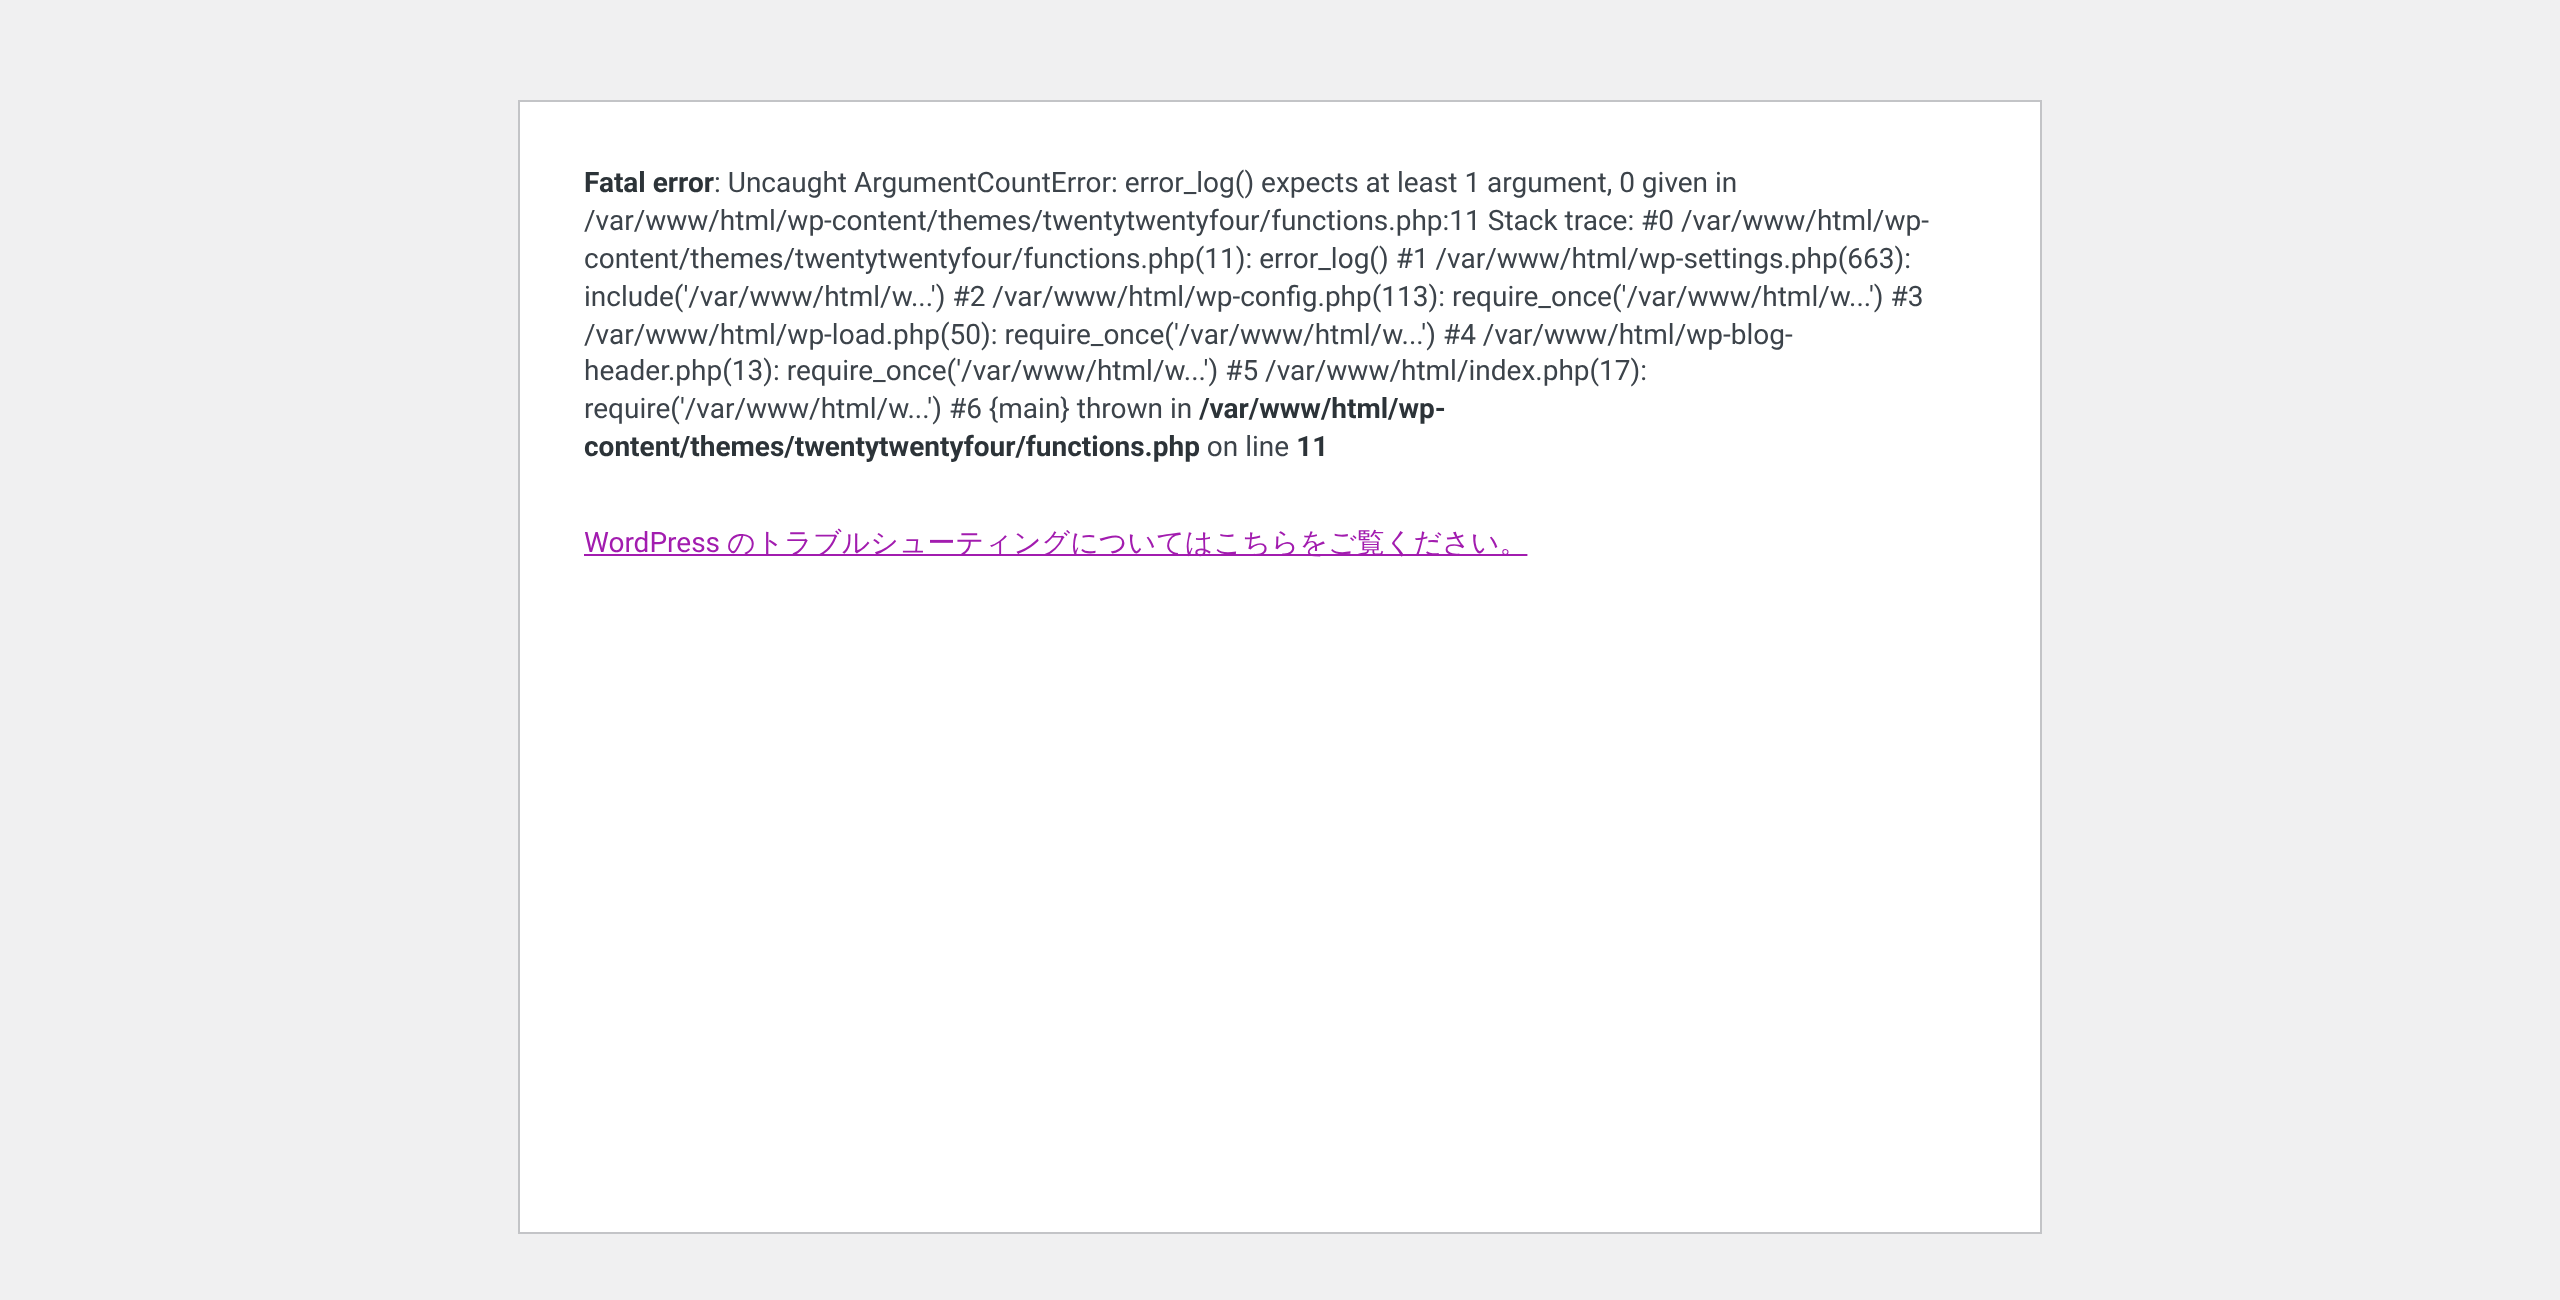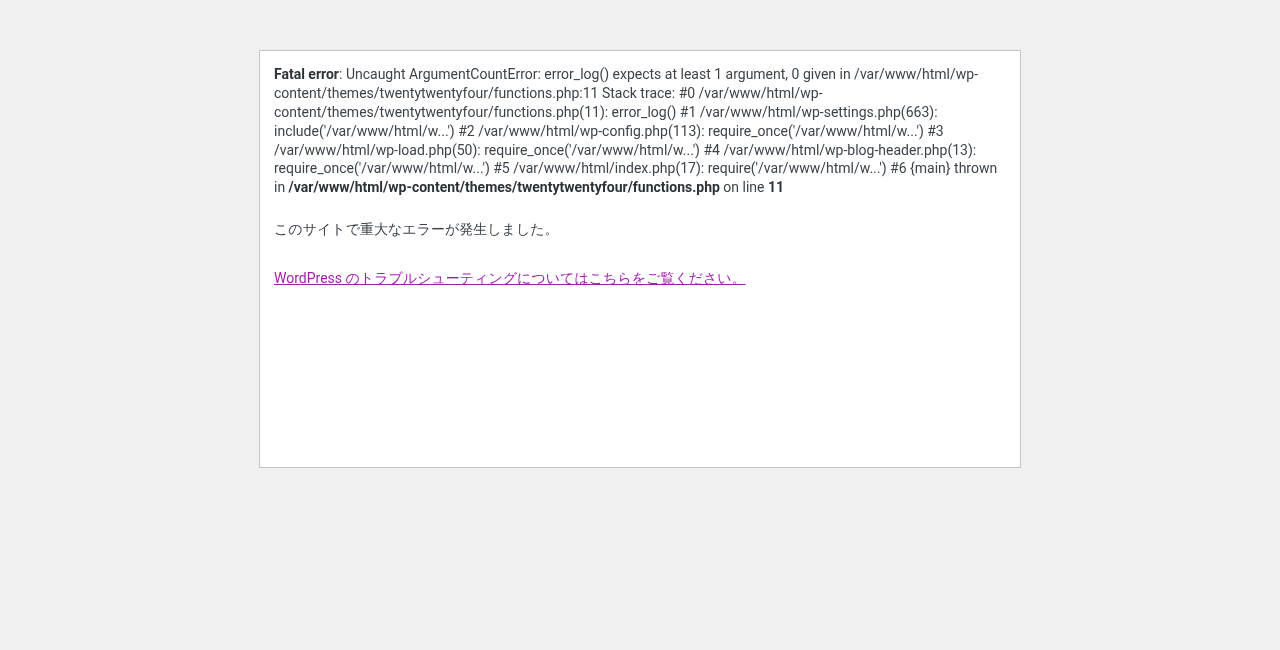--- a/index.html
+++ b/index.html
@@ -12,22 +12,22 @@
       font-family: -apple-system, BlinkMacSystemFont, "Segoe UI", Roboto, Oxygen-Sans, Ubuntu, Cantarell, "Helvetica Neue", sans-serif;
       width: 1280px;
       height: 650px;
       overflow: hidden;
     }
     .error-box {
       background: #fff;
       border: 1px solid #c3c4c7;
       margin: 50px auto 0;
       width: 762px;
-      height: 418px;
-      padding: 14px;
+      height: 567px;
+      padding: 32px;
       color: #3c434a;
     }
     .fatal-error {
       font-size: 14px;
       line-height: 1.35;
       word-wrap: break-word;
     }
     .fatal-error strong {
       font-weight: 700;
       color: #2c3338;
@@ -46,15 +46,14 @@
       line-height: 1.5;
     }
   </style>
 </head>
 <body>
 
 <div class="error-box">
   <p class="fatal-error">
     <strong>Fatal error</strong><span>: </span><span>Uncaught ArgumentCountError: error_log() expects at least 1 argument, 0 given in /var/www/html/wp-content/themes/twentytwentyfour/functions.php:11 Stack trace: #0 /var/www/html/wp-content/themes/twentytwentyfour/functions.php(11): error_log() #1 /var/www/html/wp-settings.php(663): include('/var/www/html/w...') #2 /var/www/html/wp-config.php(113): require_once('/var/www/html/w...') #3 /var/www/html/wp-load.php(50): require_once('/var/www/html/w...') #4 /var/www/html/wp-blog-header.php(13): require_once('/var/www/html/w...') #5 /var/www/html/index.php(17): require('/var/www/html/w...') #6 {main} thrown in </span><strong>/var/www/html/wp-content/themes/twentytwentyfour/functions.php</strong><span> on line </span><strong>11</strong>
   </p>
-  <p class="critical-msg">このサイトで重大なエラーが発生しました。</p>
   <a class="help-link" href="#">WordPress のトラブルシューティングについてはこちらをご覧ください。</a>
 </div>
 
 </body></html>

